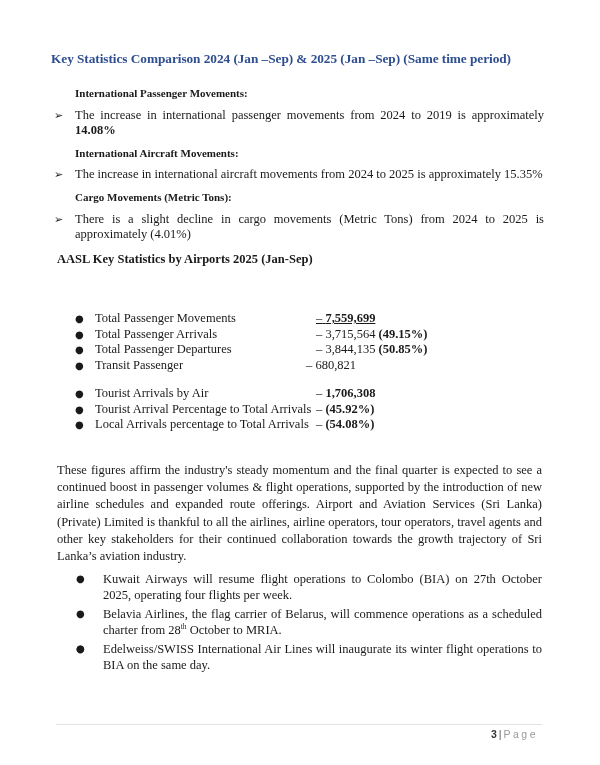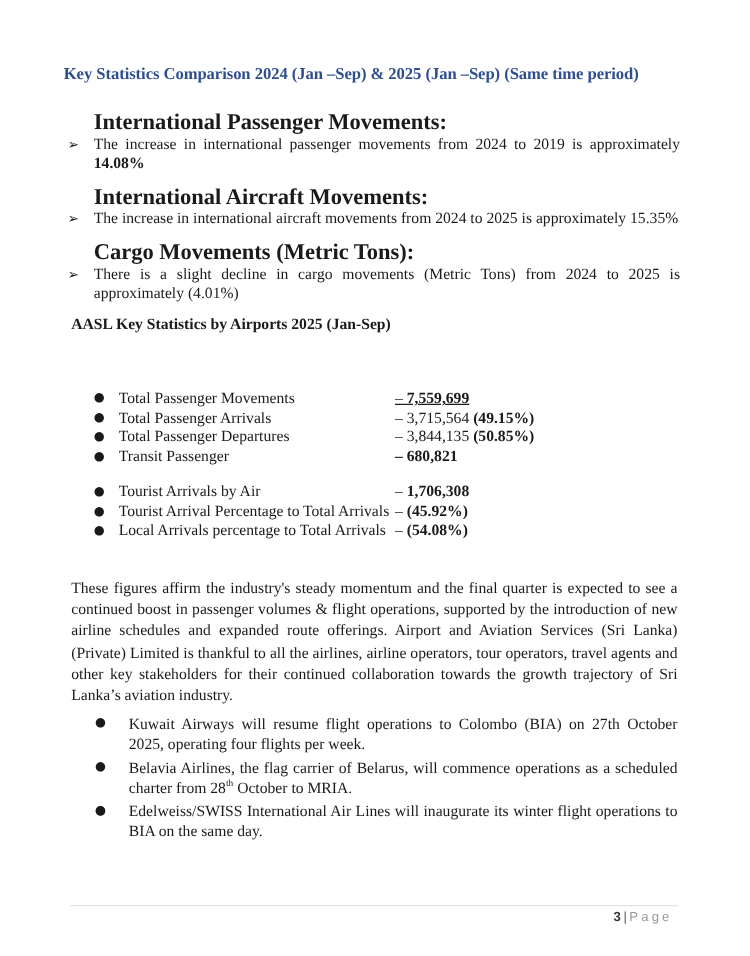--- a/index.html
+++ b/index.html
@@ -9,21 +9,21 @@
     .page { position: absolute; left: 0; top: 0; width: 600px; height: 765px; }
 
     .heading-main {
       position: absolute; left: 51px; top: 51px;
       font-size: 13.3px; font-weight: bold; color: #2e4e8f; white-space: nowrap;
       letter-spacing: -0.05px;
     }
 
     .sub-heading {
       position: absolute; left: 75px;
-      font-size: 18px; font-weight: bold; white-space: nowrap;
+      font-size: 11px; font-weight: bold; white-space: nowrap;
     }
 
     .arrow-item { position: absolute; left: 54px; width: 490px; font-size: 12.5px; line-height: 15px; }
     .arrow-item .arrow {
       position: absolute; left: 0; top: 0; font-size: 11px;
       font-family: "DejaVu Sans", sans-serif;
     }
     .arrow-item .text { margin-left: 21px; text-align: justify; text-align-last: left; }
     .bold { font-weight: bold; }
 
@@ -99,21 +99,21 @@
       <span class="value" style="left:241px;"><span>–</span> <span>3,715,564</span> <span class="bold">(49.15%)</span></span>
     </div>
     <div class="stat-row">
       <span class="dot">●</span>
       <span class="label">Total Passenger Departures</span>
       <span class="value" style="left:241px;text-align:right;"><span>–</span> <span>3,844,135</span> <span class="bold">(50.85%)</span></span>
     </div>
     <div class="stat-row">
       <span class="dot">●</span>
       <span class="label">Transit Passenger</span>
-      <span class="value" style="left:241px;font-weight:bold;"><span>–</span> <span>680,821</span></span>
+      <span class="value" style="left:231px;"><span>–</span> <span>680,821</span></span>
     </div>
   </div>
 
   <div class="stats" style="top:386px;">
     <div class="stat-row">
       <span class="dot">●</span>
       <span class="label">Tourist Arrivals by Air</span>
       <span class="value" style="left:241px;"><span>–</span> <span class="bold">1,706,308</span></span>
     </div>
     <div class="stat-row">

